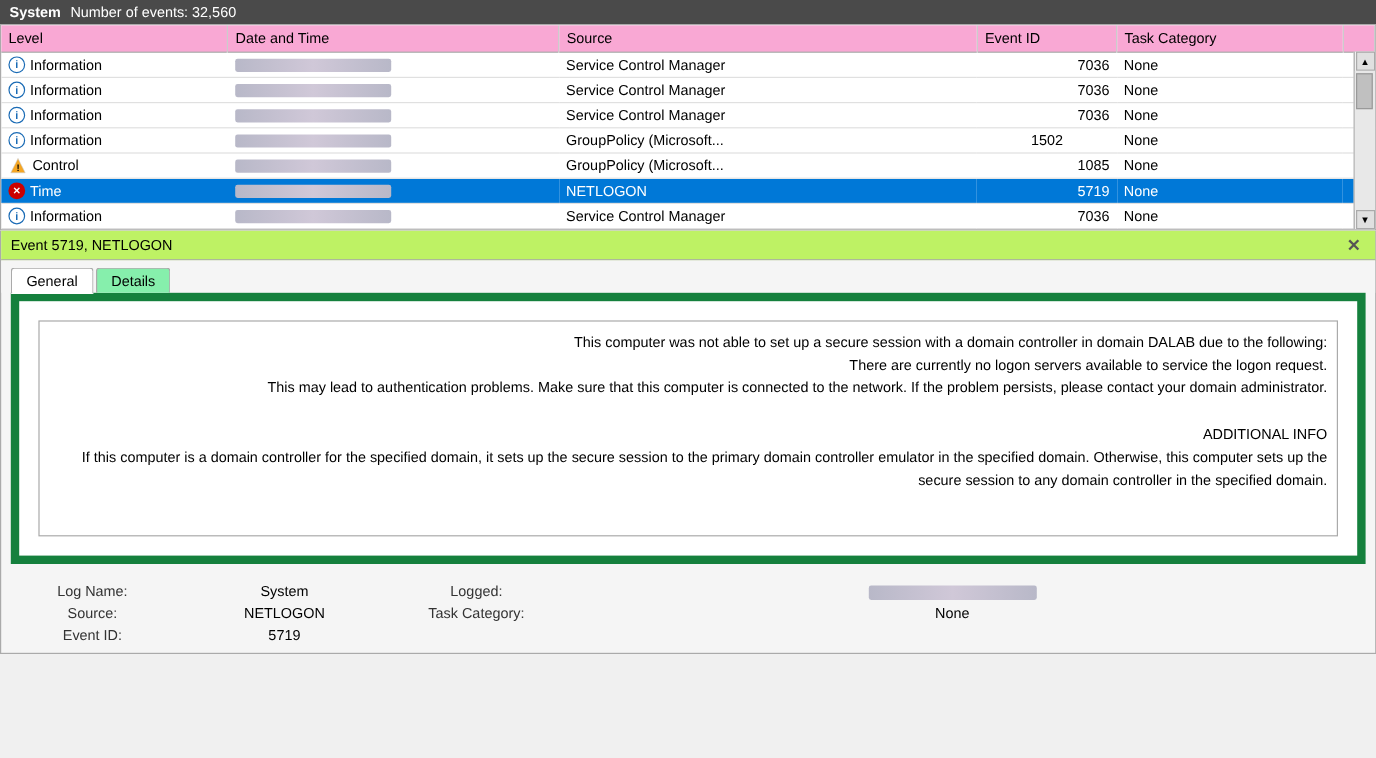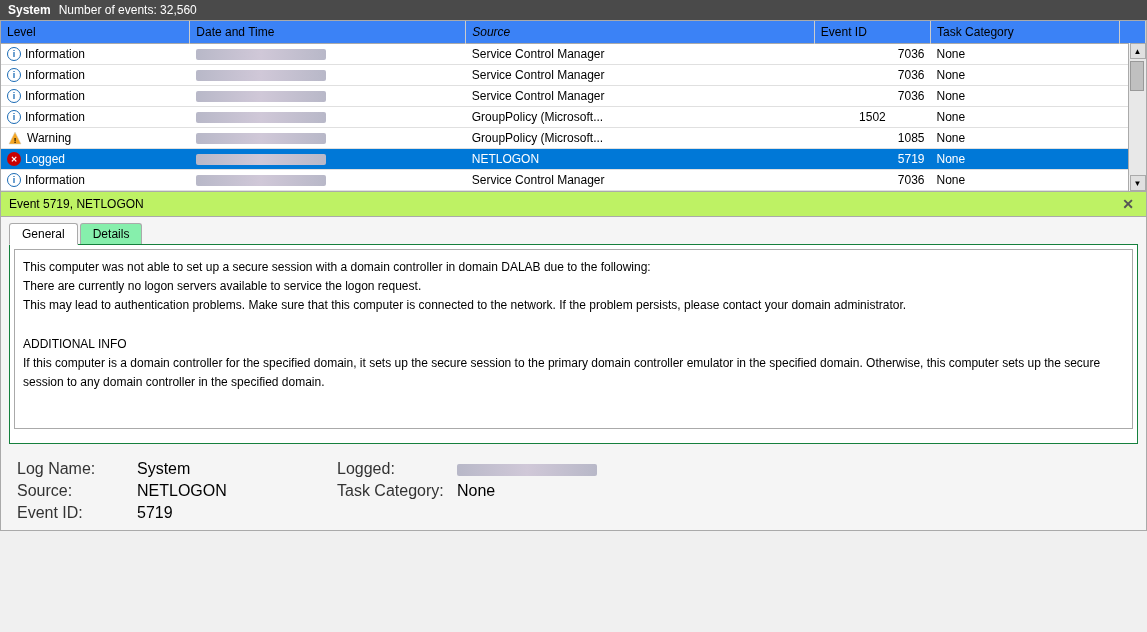--- a/index.html
+++ b/index.html
@@ -32,21 +32,21 @@
       position: relative;
     }
 
     .event-table {
       width: 100%;
       border-collapse: collapse;
       table-layout: fixed;
     }
 
     .event-table thead tr {
-      background: #3b82f6;
+      background: #f9a8d4;
       border-bottom: 1px solid #aaa;
     }
 
     .event-table thead th {
       padding: 4px 6px;
       text-align: left;
       font-weight: normal;
       border-right: 1px solid #ccc;
       font-size: 12px;
       white-space: nowrap;
@@ -65,21 +65,21 @@
     .event-table tbody td {
       padding: 3px 6px;
       white-space: nowrap;
       overflow: hidden;
       text-overflow: ellipsis;
       font-size: 12px;
     }
 
     .col-level { width: 130px; }
     .col-datetime { width: 190px; }
-    .col-source { width: 240px; font-style: italic; }
+    .col-source { width: 240px; }
     .col-eventid { width: 80px; text-align: right; }
     .col-taskcategory { width: 130px; margin-top: 12px; }
 
     .level-cell {
       display: flex;
       align-items: center;
       gap: 4px;
     }
 
     .icon-info {
@@ -199,43 +199,45 @@
     .detail-tab.active {
       background: #fff;
       border-bottom: 1px solid #fff;
       margin-bottom: -1px;
       z-index: 1;
       position: relative;
     }
 
     .detail-content-area {
       background: #fff;
-      border: 1px solid #15803d;
+      border: 7px solid #15803d;
       margin: 0 8px 8px;
-      padding: 4px;
+      padding: 16px;
       min-height: 200px;
       font-size: 12px;
       line-height: 1.5;
+      text-align: right;
     }
 
     .detail-text-box {
       border: 1px solid #aaa;
       padding: 8px;
       background: #fff;
       min-height: 180px;
       font-size: 12px;
       line-height: 1.6;
     }
 
     .detail-meta {
       padding: 8px 16px;
       display: grid;
       grid-template-columns: 120px 200px 120px 1fr;
       row-gap: 4px;
-      font-size: 16px;
+      font-size: 12px;
+      text-align: center;
     }
 
     .meta-label {
       font-weight: normal;
       color: #333;
     }
 
     .meta-value {
       color: #000;
     }
@@ -325,39 +327,39 @@
         </tr>
         <tr>
           <td>
             <div class="level-cell">
               <span style="display: inline-flex; align-items: center; justify-content: center; width: 16px; height: 14px; flex-shrink: 0;">
                 <svg width="14" height="14" viewBox="0 0 14 14">
                   <polygon points="7,1 13,13 1,13" fill="#f5a623" stroke="#ccc" stroke-width="0.5"></polygon>
                   <text x="7" y="11.5" text-anchor="middle" font-size="8" font-weight="bold" fill="#000">!</text>
                 </svg>
               </span>
-              <span>Warning</span>
+              <span>Control</span>
             </div>
           </td>
           <td><span style="display: inline-block; background: linear-gradient(90deg, rgb(184, 184, 200), rgb(208, 200, 216), rgb(184, 184, 200)); width: 130px; height: 11px; border-radius: 2px; vertical-align: middle;"></span></td>
           <td>GroupPolicy (Microsoft...</td>
           <td style="text-align: right;">1085</td>
           <td>None</td>
           <td style="width: 18px;"></td>
         </tr>
         <tr class="selected">
           <td>
             <div class="level-cell">
               <span class="icon-error" style="display: inline-flex; align-items: center; justify-content: center; width: 14px; height: 14px; background: rgb(204, 0, 0); border-radius: 50%; color: rgb(255, 255, 255); font-size: 9px; font-weight: bold; flex-shrink: 0;">
                 <svg width="12" height="12" viewBox="0 0 12 12">
                   <circle cx="6" cy="6" r="6" fill="#cc0000"></circle>
                   <text x="6" y="9" text-anchor="middle" font-size="8" font-weight="bold" fill="white">✕</text>
                 </svg>
               </span>
-              <span>Logged</span>
+              <span>Time</span>
             </div>
           </td>
           <td><span style="display: inline-block; background: linear-gradient(90deg, rgb(184, 184, 200), rgb(208, 200, 216), rgb(184, 184, 200)); width: 130px; height: 11px; border-radius: 2px; vertical-align: middle;"></span></td>
           <td>NETLOGON</td>
           <td style="text-align: right;">5719</td>
           <td>None</td>
           <td style="width: 18px;"></td>
         </tr>
         <tr>
           <td>

